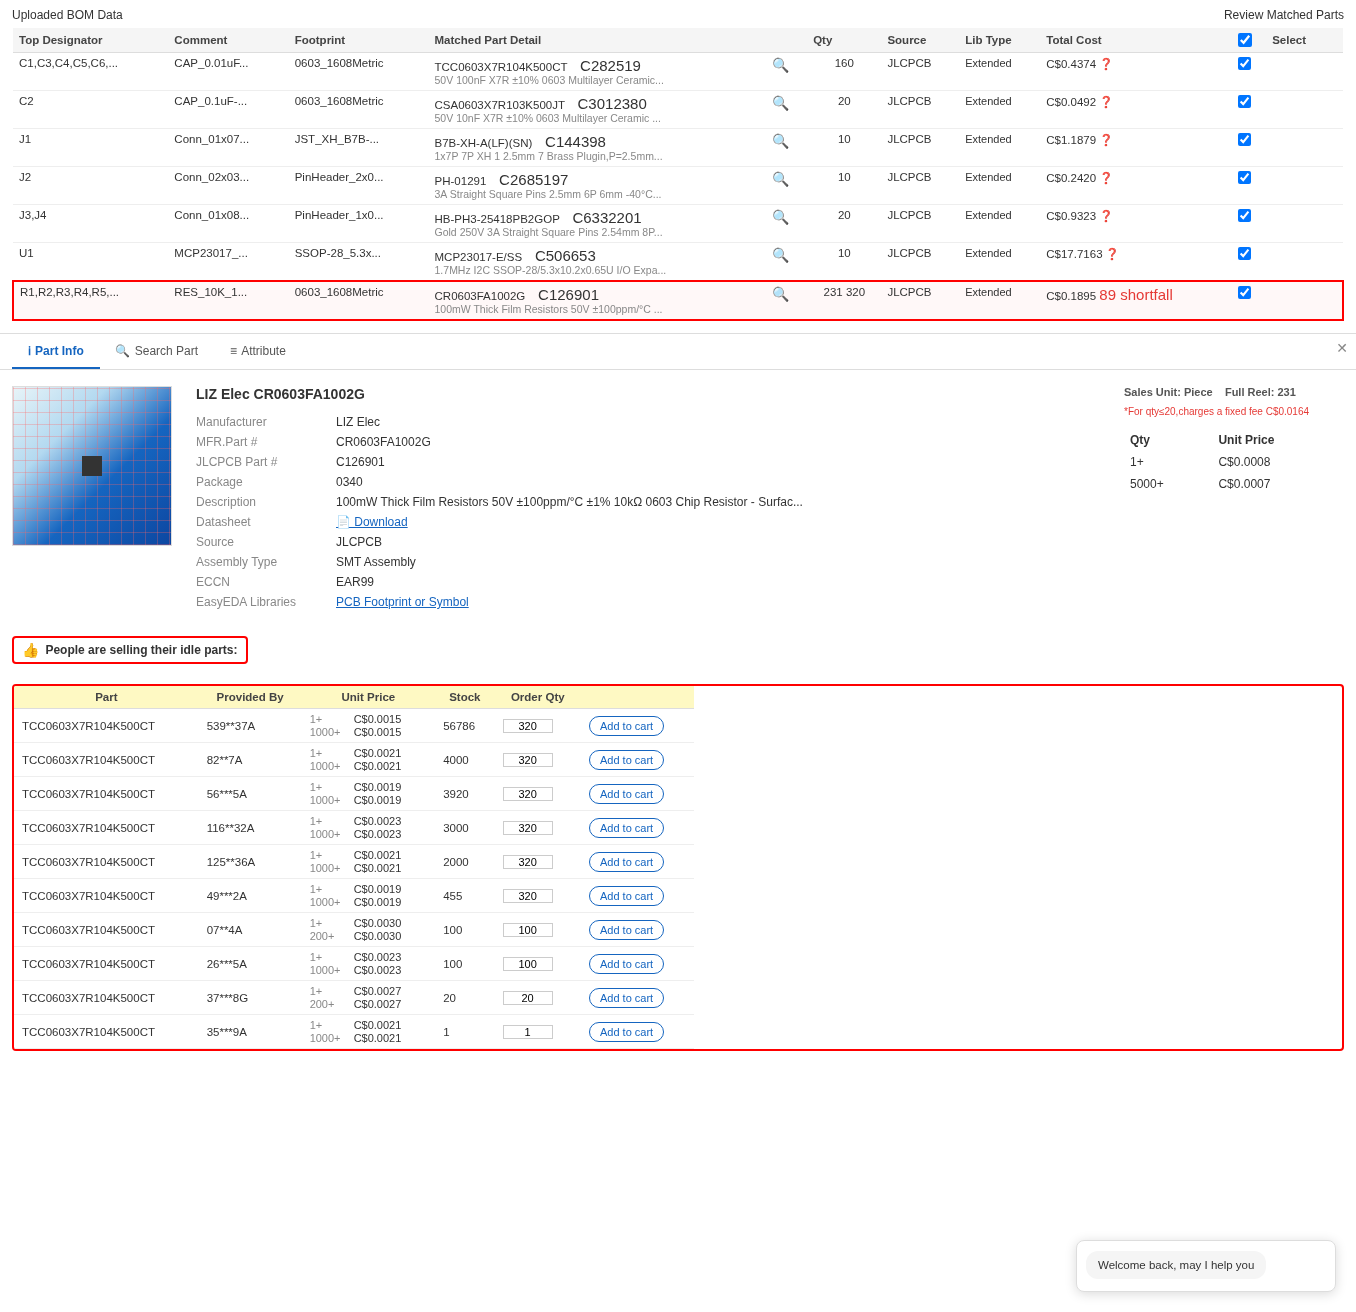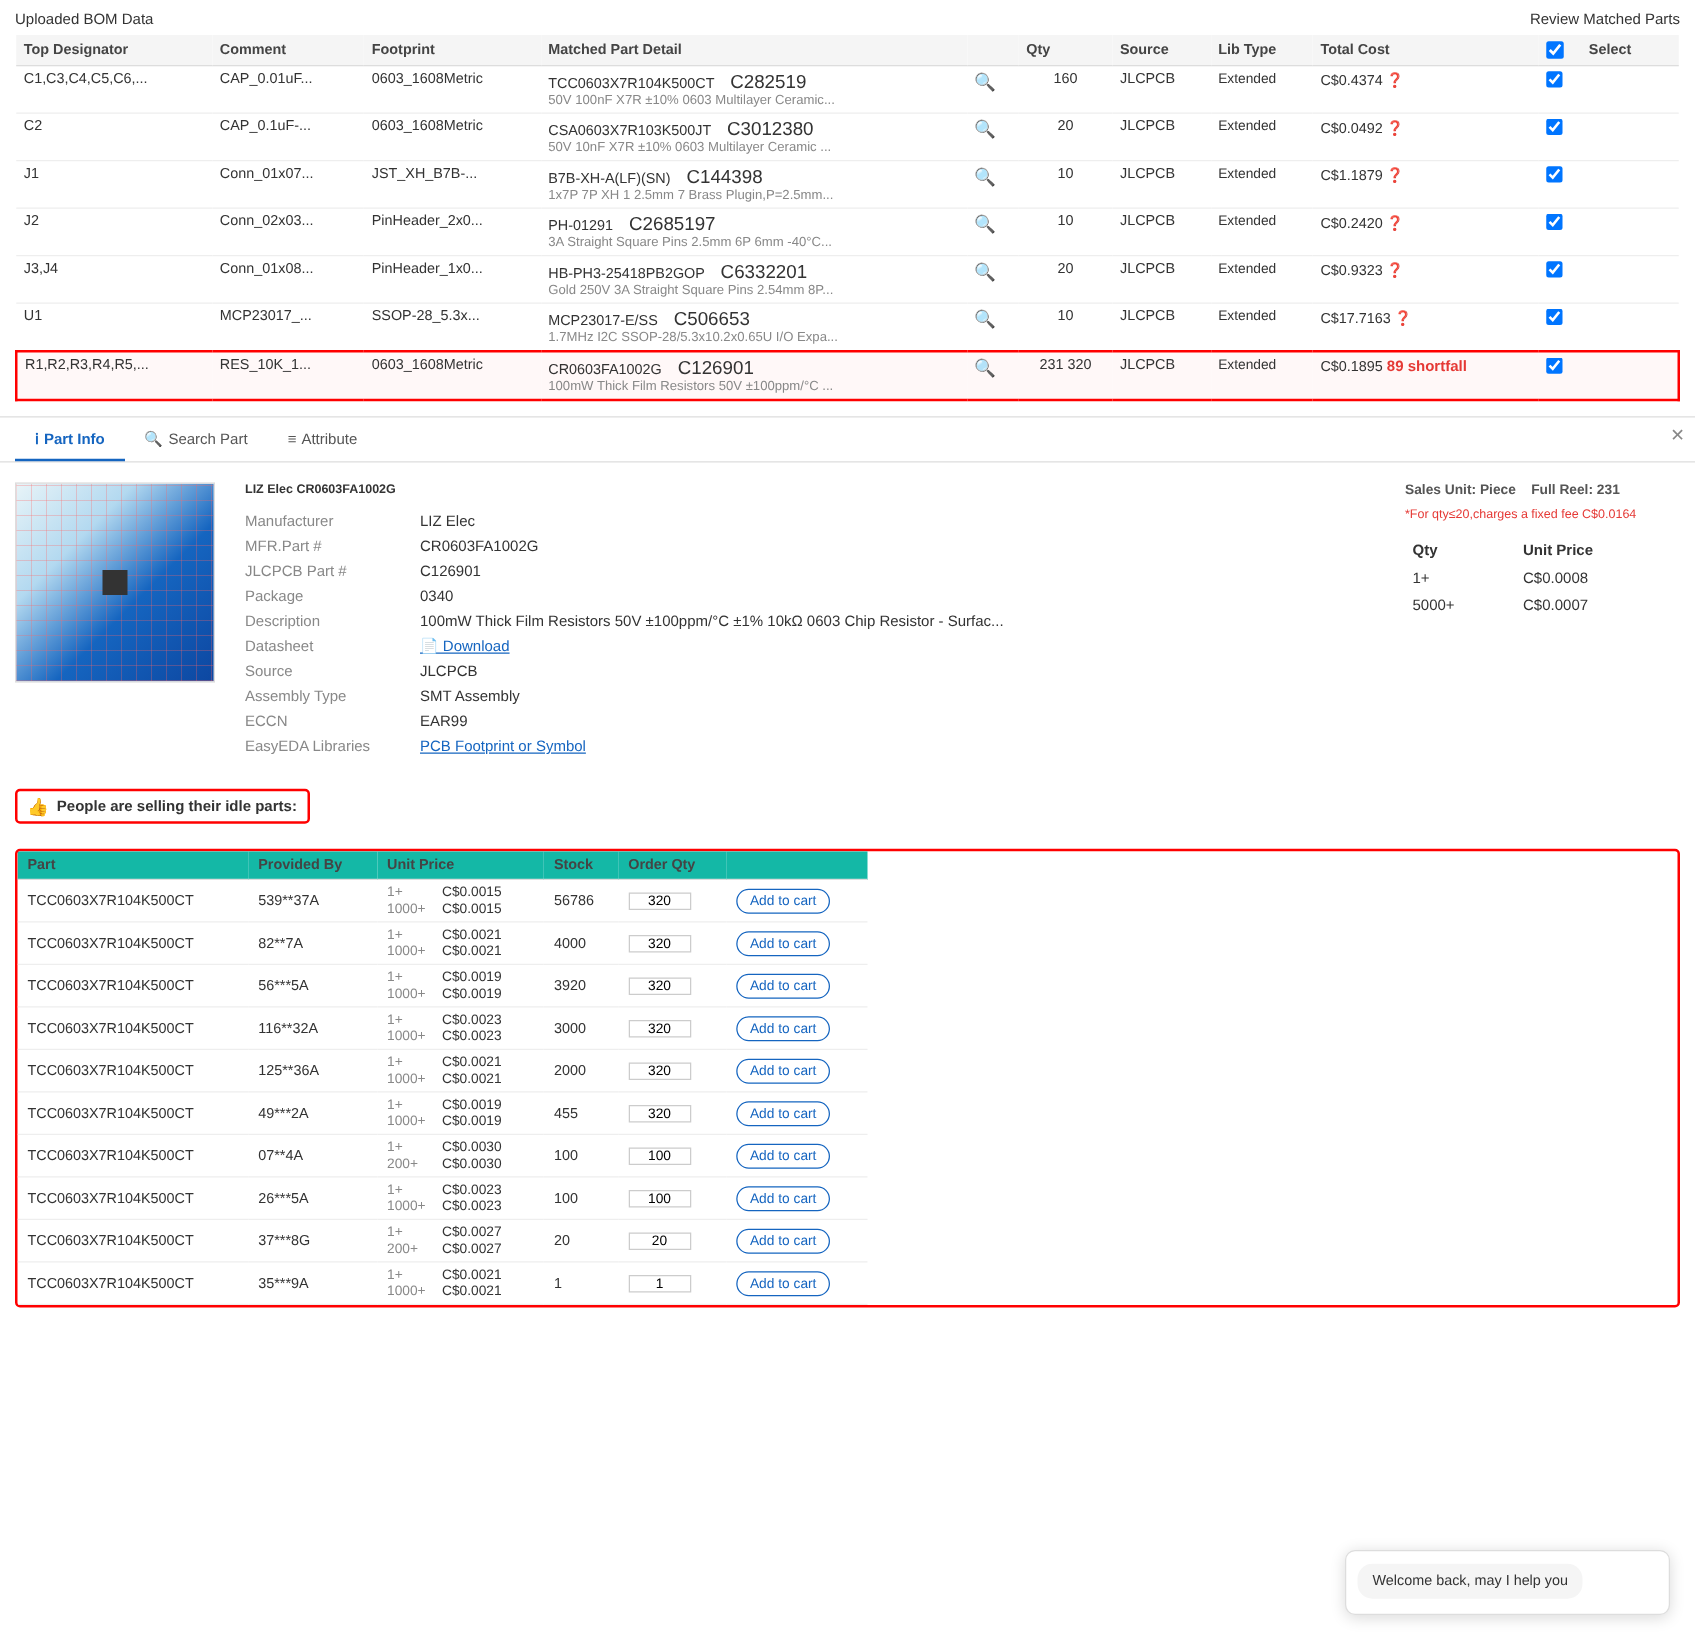--- a/index.html
+++ b/index.html
@@ -15,21 +15,21 @@
     table.bom-table tr.highlighted { border: 2px solid red; }
     table.bom-table tr.highlighted td { background: #fff8f8; }
 
     .part-name-primary { font-size: 11.5px; font-weight: 500; }
     .part-name-secondary { font-size: 10.5px; color: #888; }
     .part-id { font-size: 15px; color: #333; }
 
     .search-icon-cell { color: #aaa; font-size: 14px; cursor: pointer; }
     .qty-cell { text-align: center; }
     .cost-cell { white-space: nowrap; }
-    .shortfall { color: #e53935; font-size: 12px; font-weight: 700; }
+    .shortfall { color: #e53935; font-size: 15px; font-weight: 400; }
     .lib-type { font-size: 11px; }
 
     
     .detail-panel { border-top: 1px solid #ddd; margin-top: 4px; position: relative; }
     .close-btn { position: absolute; right: 8px; top: 6px; cursor: pointer; color: #888; font-size: 14px; }
 
     
     .tabs-row { display: flex; gap: 0; border-bottom: 1px solid #ddd; padding: 0 12px; }
     .tab { padding: 8px 16px; cursor: pointer; font-size: 12px; color: #555; display: flex; align-items: center; gap: 4px; border-bottom: 2px solid transparent; }
     .tab.active { color: #1565c0; border-bottom: 2px solid #1565c0; font-weight: 600; }
@@ -39,40 +39,40 @@
     .part-image { width: 160px; height: 160px; border: 1px solid #ddd; flex-shrink: 0; overflow: hidden; display: flex; align-items: center; justify-content: center; background: #f0f0f0; }
     .part-image-placeholder { width: 100%; height: 100%; background: linear-gradient(135deg, #e8f4f8 0%, #b3d9f0 30%, #1565c0 60%, #0d47a1 100%); display: flex; align-items: center; justify-content: center; position: relative; }
     .part-image-grid { position: absolute; inset: 0; background-image: repeating-linear-gradient(0deg, rgba(255,100,100,0.3) 0px, rgba(255,100,100,0.3) 1px, transparent 1px, transparent 12px), repeating-linear-gradient(90deg, rgba(255,100,100,0.3) 0px, rgba(255,100,100,0.3) 1px, transparent 1px, transparent 12px); }
     .part-image-chip { width: 20px; height: 20px; background: #333; position: relative; z-index: 2; }
 
     .part-info-table { flex: 1; }
     .part-info-table table { width: 100%; border-collapse: collapse; }
     .part-info-table td { padding: 3px 8px 3px 0; font-size: 12px; vertical-align: top; }
     .part-info-table td:first-child { color: #888; width: 140px; white-space: nowrap; }
     .part-info-table td:last-child { color: #333; }
-    .part-title { font-size: 10px; font-weight: 600; margin-bottom: 10px; }
+    .part-title { font-size: 14px; font-weight: 600; margin-bottom: 10px; }
     .download-link { color: #1565c0; cursor: pointer; }
     .pcb-link { color: #1565c0; cursor: pointer; }
 
     .pricing-panel { min-width: 220px; }
     .pricing-meta { font-size: 11px; color: #555; margin-bottom: 8px; }
     .pricing-meta span { font-weight: 600; }
     .pricing-note { font-size: 10px; color: #e53935; margin-bottom: 12px; }
     .pricing-table { width: 100%; border-collapse: collapse; }
     .pricing-table th { font-size: 12px; font-weight: 600; padding: 4px 6px; text-align: left; color: #333; }
     .pricing-table td { padding: 4px 6px; font-size: 12px; }
 
     
     .idle-parts-section { padding: 8px 12px 12px; }
     .idle-parts-header { display: flex; align-items: center; gap: 6px; font-size: 12px; font-weight: 600; color: #333; margin-bottom: 10px; border: 2px solid red; display: inline-flex; padding: 4px 8px; border-radius: 4px; }
     .idle-thumb-icon { color: #1565c0; font-size: 14px; }
 
     .idle-table-wrapper { border: 2px solid red; border-radius: 4px; overflow: hidden; }
     table.idle-table { width: 680px; border-collapse: collapse; font-size: 11.5px; }
-    table.idle-table th { background: #14b8a6; padding: 5px 8px; text-align: left; font-weight: 600; color: #444; border-bottom: 1px solid #ddd; }
+    table.idle-table th { background: #fef9c3; padding: 5px 8px; text-align: center; font-weight: 600; color: #444; border-bottom: 1px solid #ddd; }
     table.idle-table td { padding: 4px 8px; border-bottom: 1px solid #eee; vertical-align: middle; }
     .price-tiers { display: flex; flex-direction: column; gap: 1px; }
     .price-tier { font-size: 11px; display: flex; gap: 6px; }
     .price-tier-qty { color: #888; width: 38px; }
     .price-tier-val { color: #333; }
     .add-to-cart-btn { background: #fff; border: 1px solid #1565c0; color: #1565c0; padding: 3px 10px; border-radius: 12px; cursor: pointer; font-size: 11px; white-space: nowrap; }
     .qty-input { width: 50px; border: 1px solid #ccc; padding: 0 4px; text-align: center; font-size: 11px; }
 
     
     .chat-widget { position: fixed; bottom: 20px; right: 20px; width: 260px; background: #fff; border: 1px solid #ddd; border-radius: 8px; box-shadow: 0 2px 12px rgba(0,0,0,0.15); overflow: hidden; }

